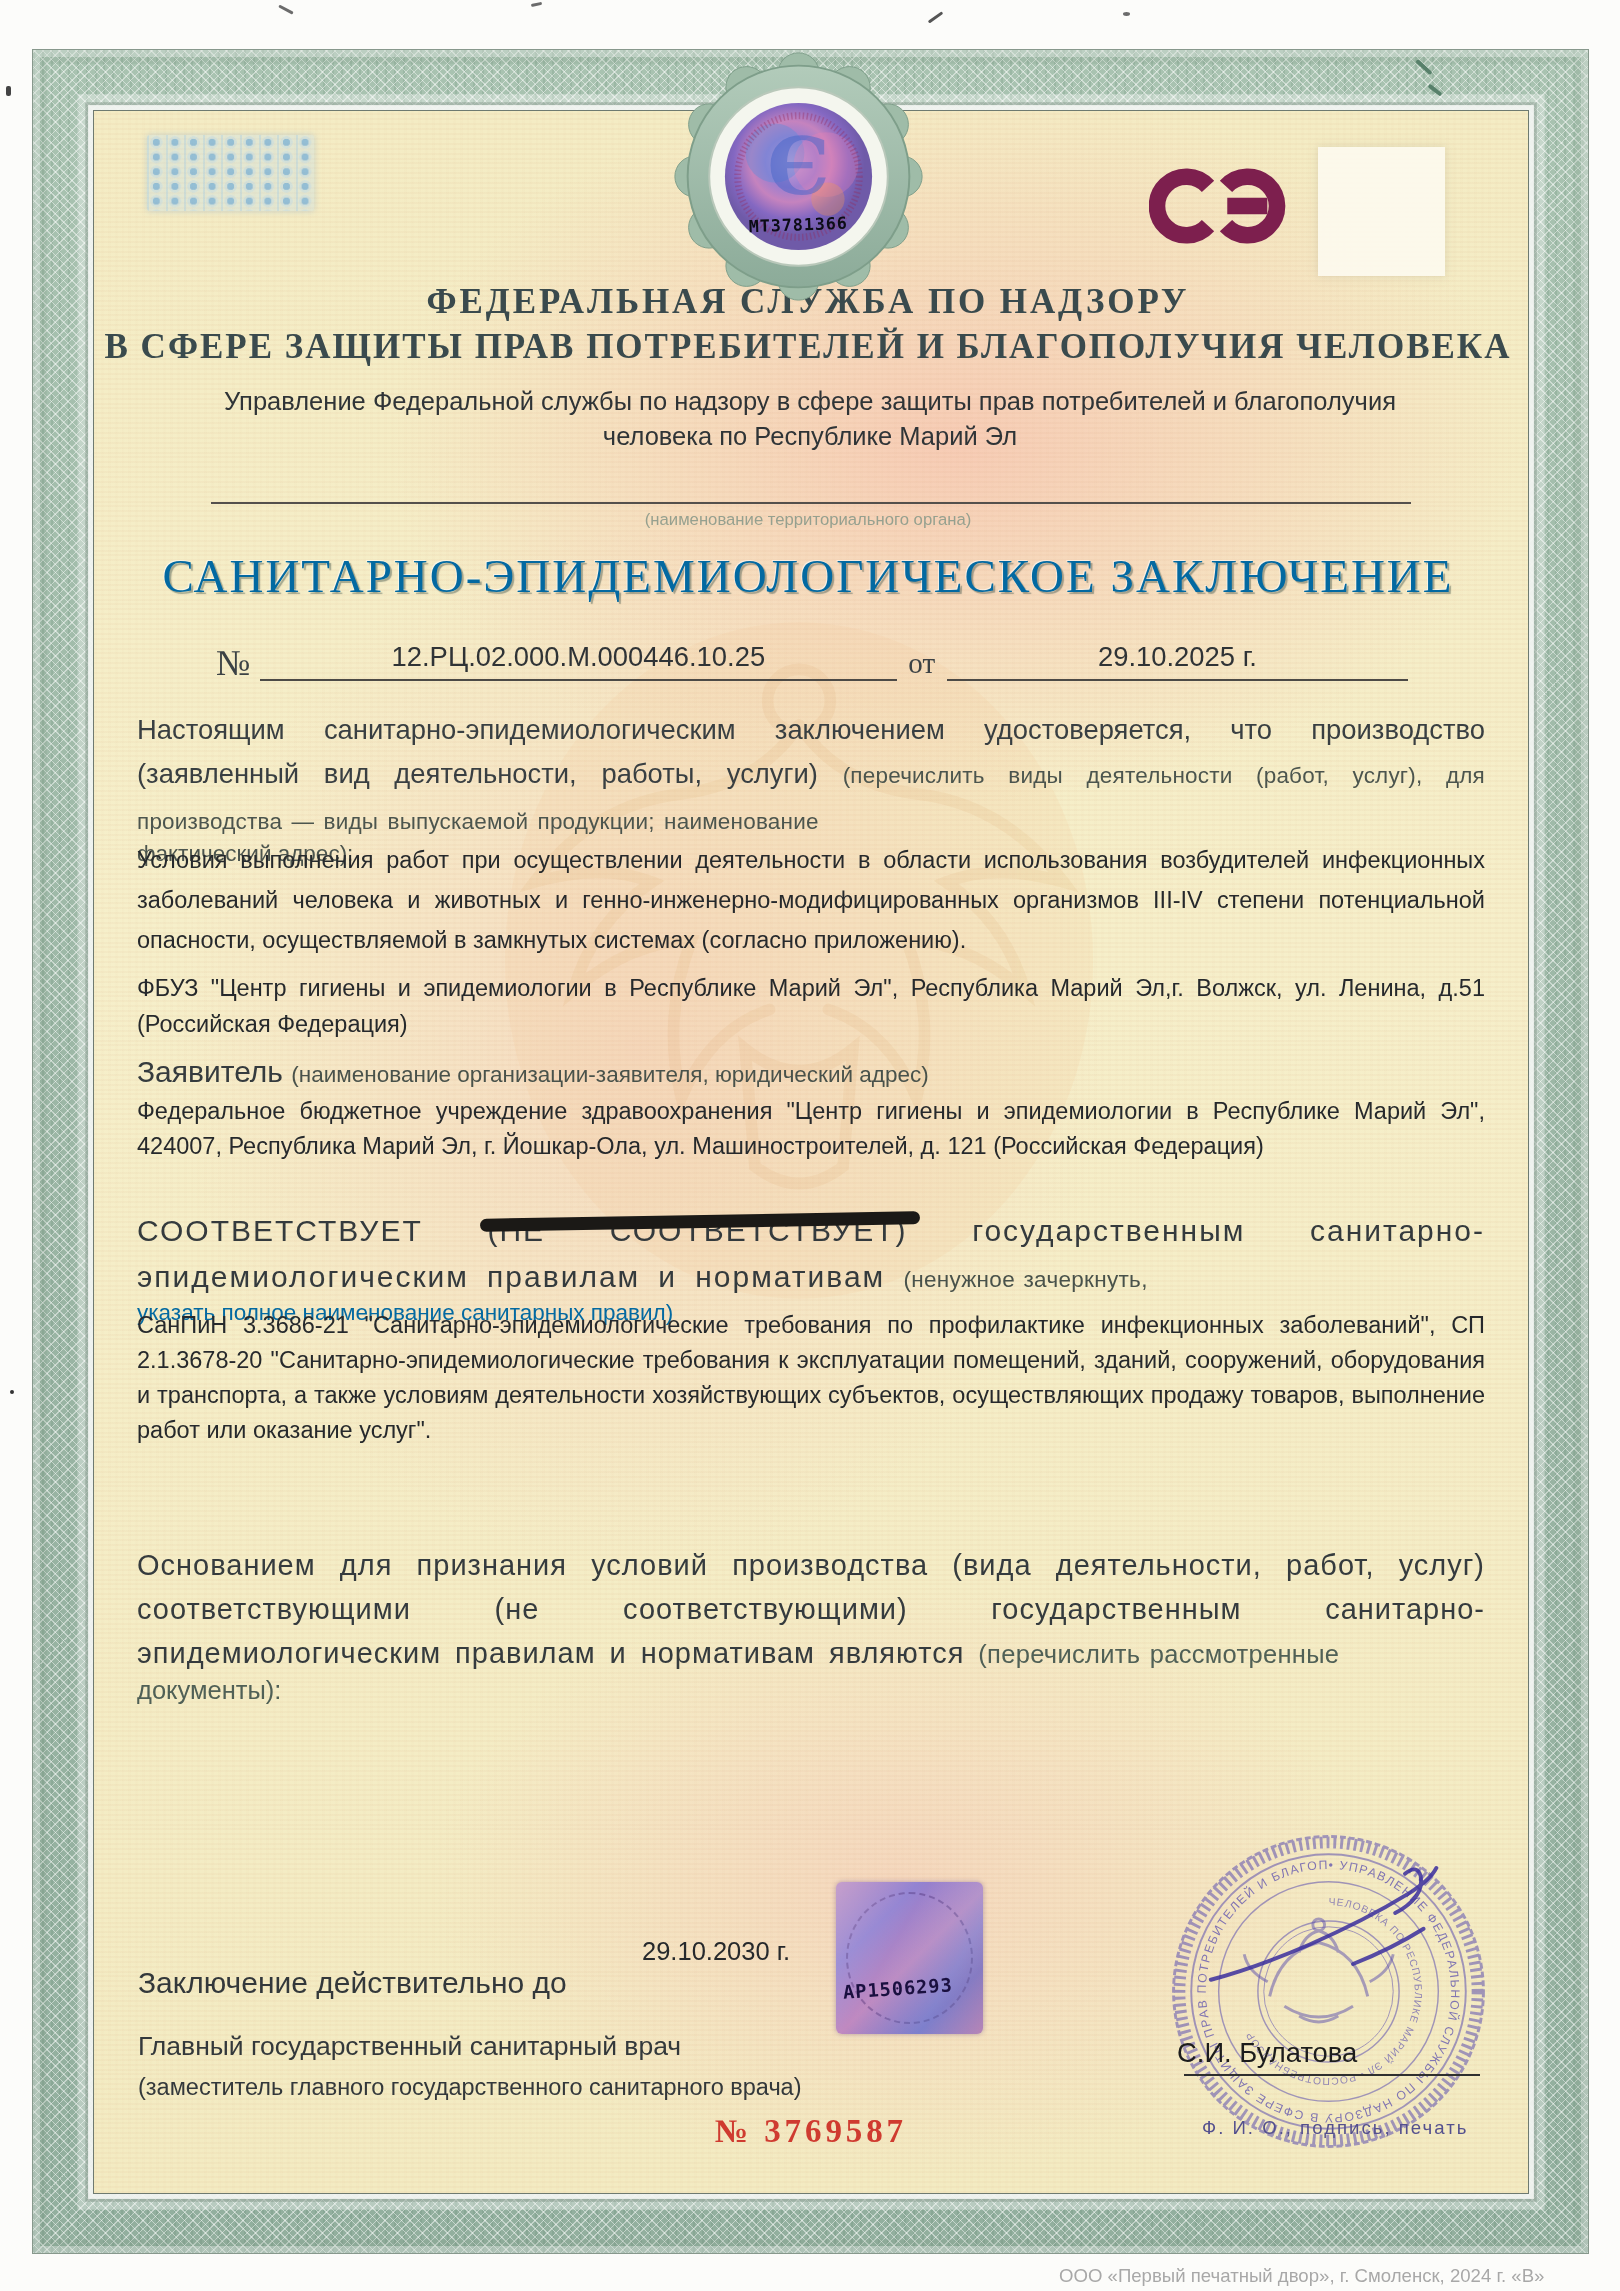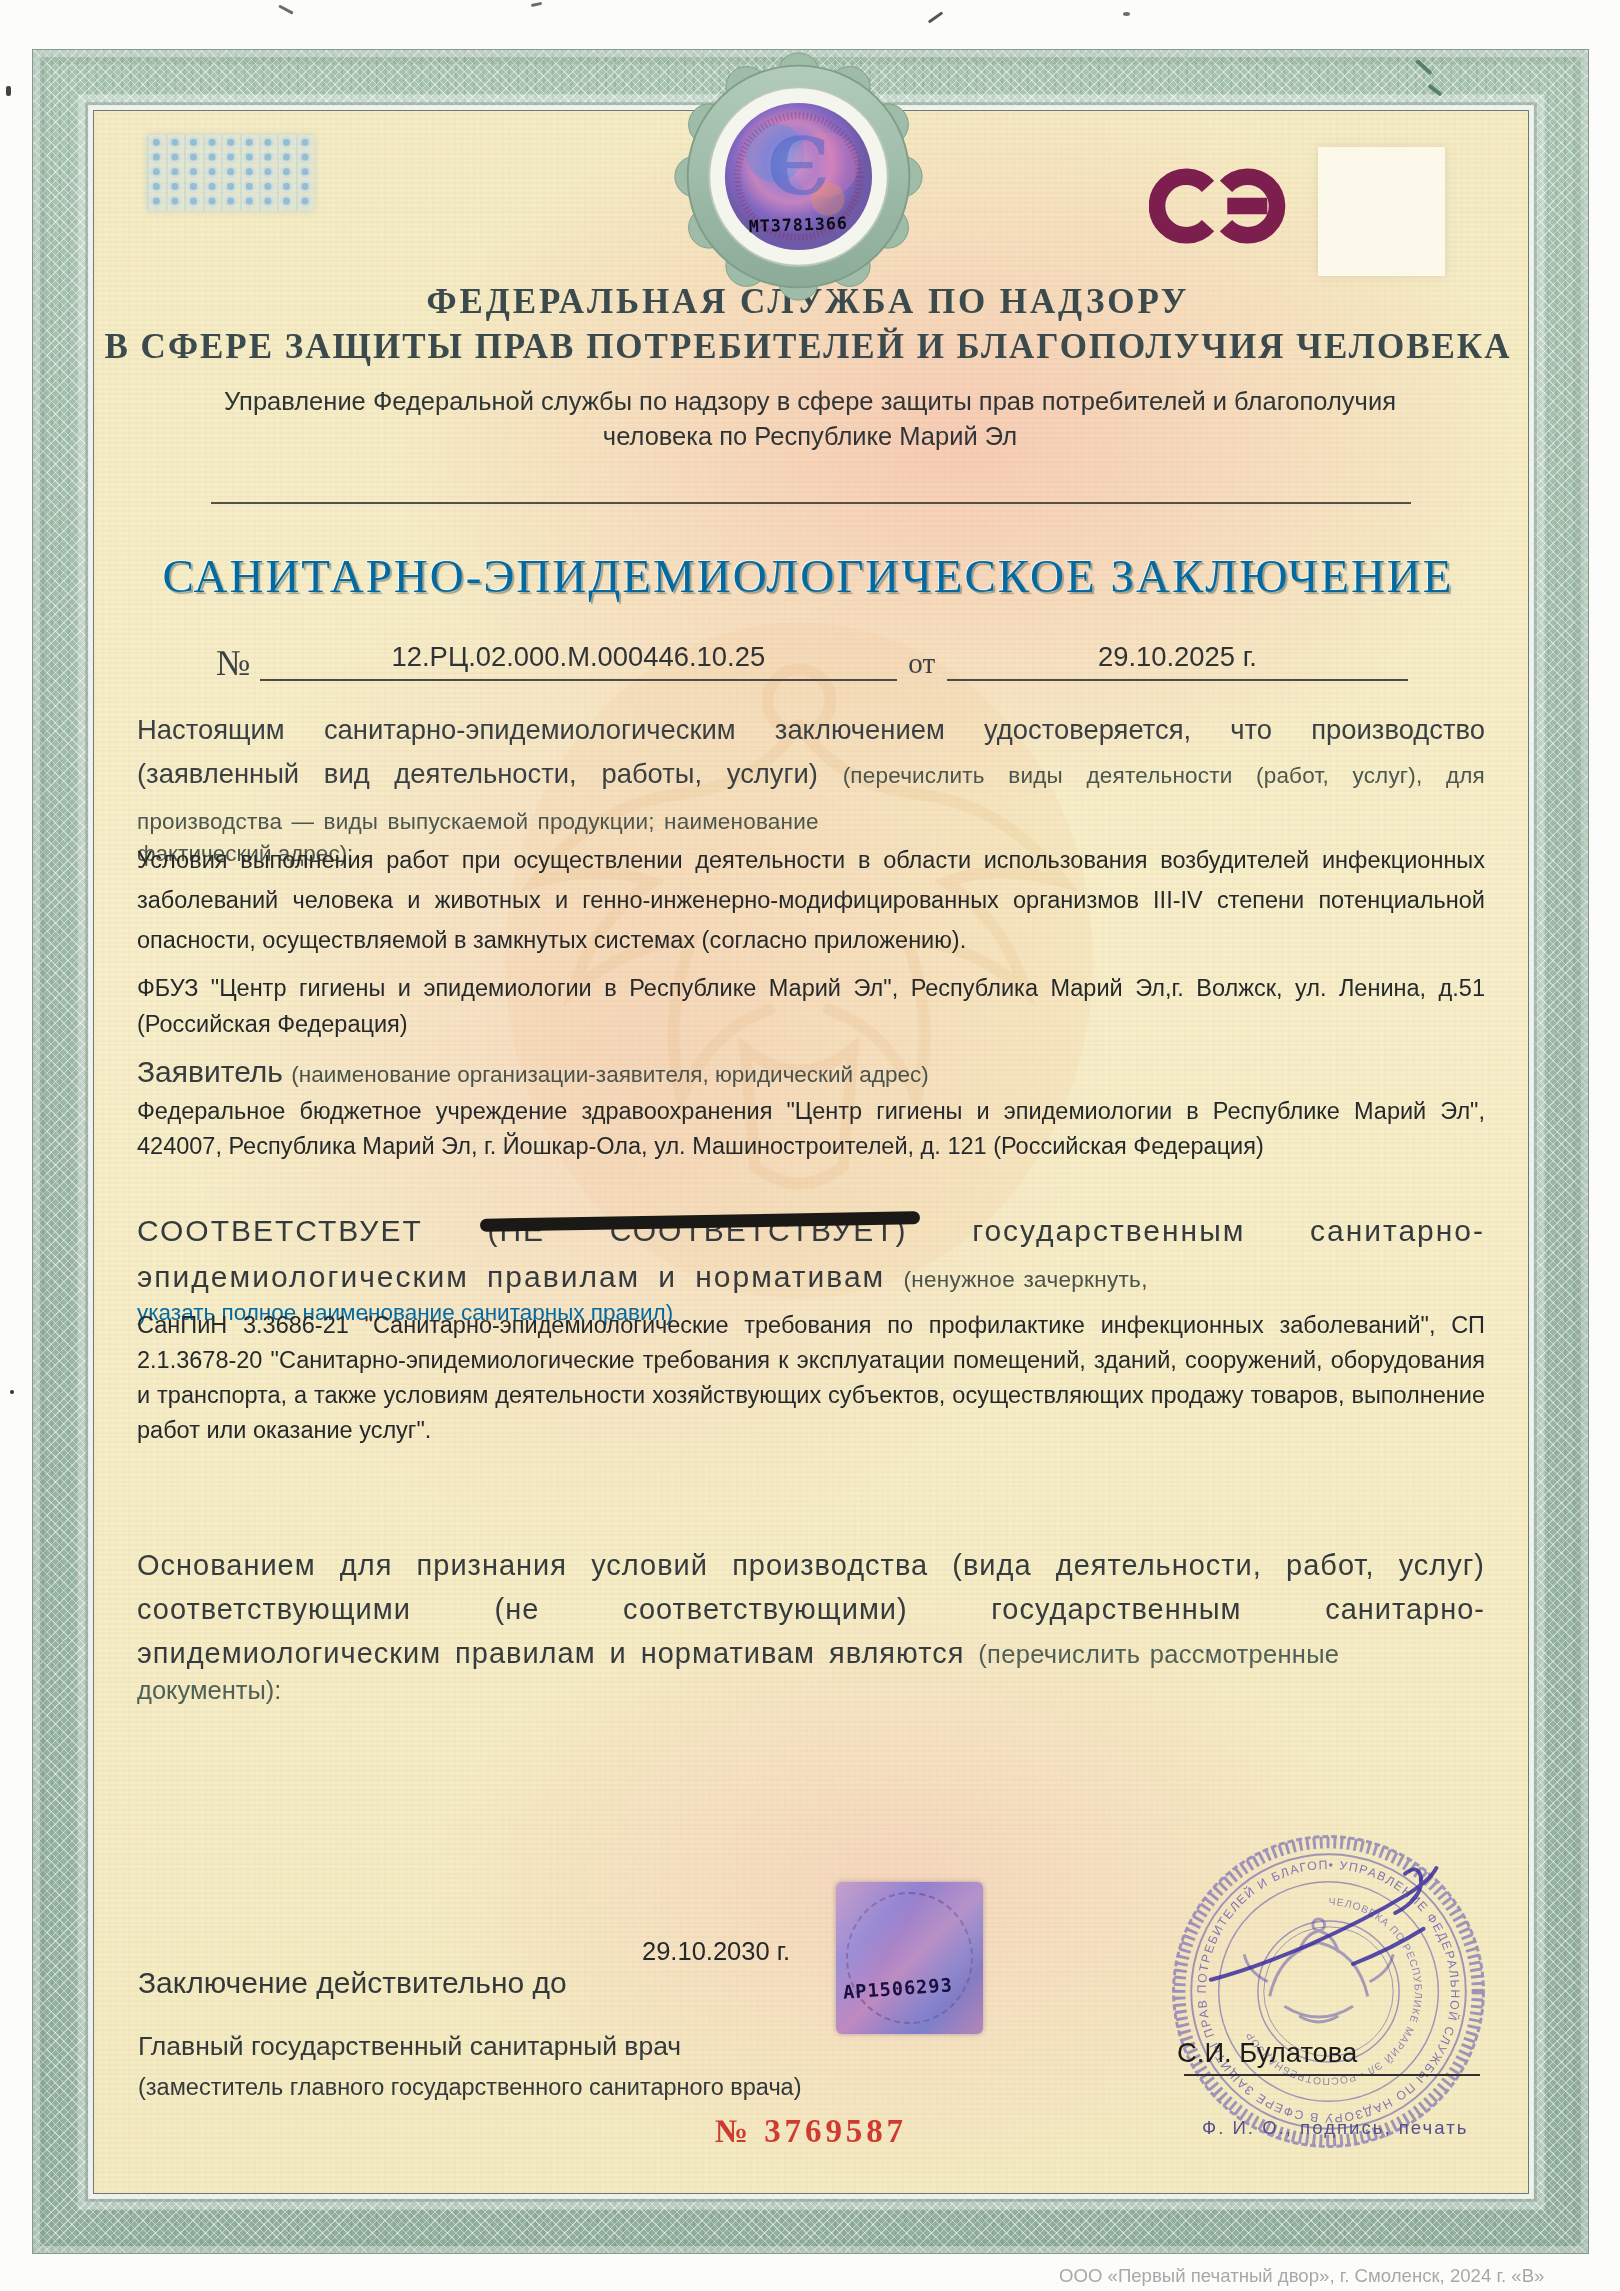--- a/index.html
+++ b/index.html
@@ -184,20 +184,21 @@
       <path d="M78.7,62.1 A30,30 0 1 0 78.7,21.9"></path>
       <path d="M80,42 H121"></path>
     </g>
   </svg>
   <div class="white-chip"></div>
 
   <div class="hdr serif" id="agency1">ФЕДЕРАЛЬНАЯ СЛУЖБА ПО НАДЗОРУ</div>
   <div class="hdr serif" id="agency2">В СФЕРЕ ЗАЩИТЫ ПРАВ ПОТРЕБИТЕЛЕЙ И БЛАГОПОЛУЧИЯ ЧЕЛОВЕКА</div>
   <div class="hdr" id="org">Управление Федеральной службы по надзору в сфере защиты прав потребителей и благополучия человека по Республике Марий Эл</div>
   <div class="h-rule"></div>
+  <div class="hdr" id="org-cap">(наименование территориального органа)</div>
   <div class="hdr serif" id="doc-title">САНИТАРНО-ЭПИДЕМИОЛОГИЧЕСКОЕ ЗАКЛЮЧЕНИЕ</div>
 
   <div class="numrow">
     <span class="num-label">№</span>
     <span class="fill fill-a"><span>12.РЦ.02.000.М.000446.10.25</span></span>
     <span class="from-label">от</span>
     <span class="fill fill-b"><span>29.10.2025 г.</span></span>
   </div>
 
   <p class="blk tpl" id="intro">

